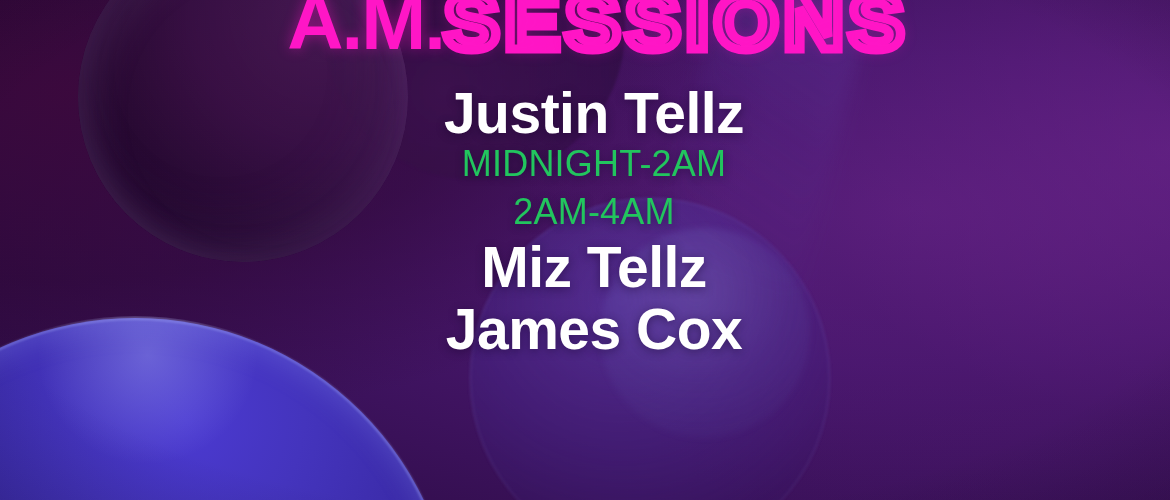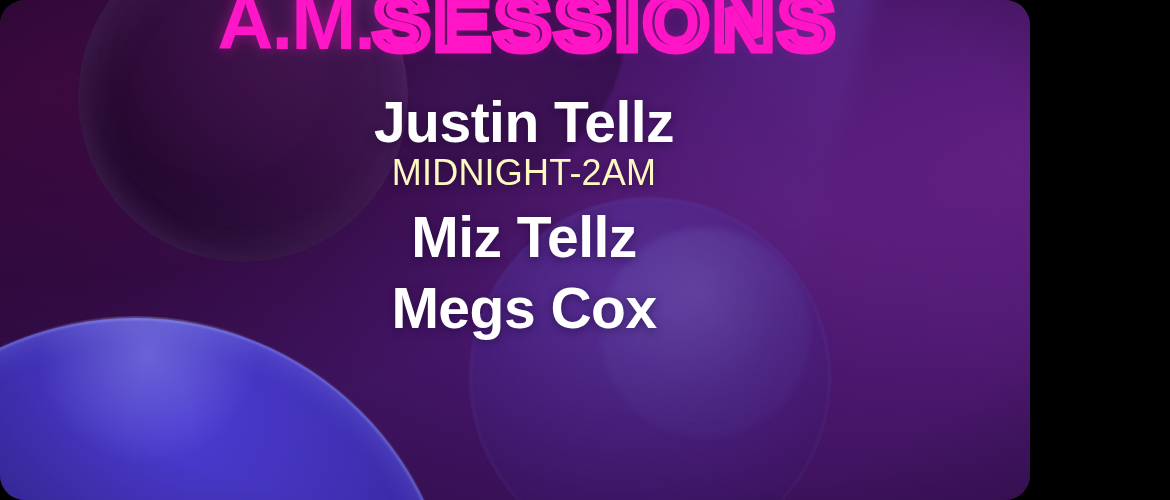--- a/index.html
+++ b/index.html
@@ -2,26 +2,25 @@
 <html><head>
 <meta charset="utf-8">
 <style>
   html, body {
     margin: 0;
     padding: 0;
     background: #000;
   }
   #poster {
     position: relative;
-    width: 1030px;
+    width: 1170px;
     height: 500px;
     overflow: hidden;
     background: #2a0f3f;
     font-family: "Liberation Sans", sans-serif;
-    border-radius: 25px;
     -webkit-font-smoothing: antialiased;
   }
 
   
   .bg-base {
     position: absolute;
     inset: 0;
     background:
       radial-gradient(120% 110% at 78% 42%, #5a1f7d 0%, #4a1870 28%, #3a1159 55%, #2c0b44 78%, #24082f 100%);
   }
@@ -214,36 +213,36 @@
     text-shadow: 0 0 16px rgba(255,22,198,0.40);
   }
 
   .lineup {
     position: absolute;
     top: 80px;
     left: 0;
     right: 0;
     padding-left: 18px;
   }
-  .act { margin: 13px; }
+  .act { margin: 4px; }
   .act-name {
     font-family: "Liberation Sans", sans-serif;
     font-weight: 700;
     font-size: 57px;
     line-height: 1.02;
     color: #ffffff;
     letter-spacing: -0.5px;
     text-shadow: 0 2px 10px rgba(20,0,40,0.45);
   }
   .act-time {
     font-family: "Liberation Sans", sans-serif;
     font-weight: 400;
     font-size: 36px;
     line-height: 1.22;
-    color: #fef9c3;
+    color: #22c55e;
     letter-spacing: 0.2px;
     text-shadow: 0 2px 8px rgba(20,0,40,0.45);
   }
 </style>
 </head>
 <body>
 
 <div id="poster">
 
   <div class="bg-base"></div>
@@ -274,25 +273,26 @@
     </div>
 
     <div class="lineup">
 
       <div class="act">
         <div class="act-name">Justin Tellz</div>
         <div class="act-time">MIDNIGHT-2AM</div>
       </div>
 
       <div class="act">
+        <div class="act-time">2AM-4AM</div>
       </div>
 
       <div class="act">
         <div class="act-name">Miz Tellz</div>
       </div>
 
       <div class="act">
-        <div class="act-name">Megs Cox</div>
+        <div class="act-name">James Cox</div>
       </div>
 
     </div>
   </div>
 </div>
 
 </body></html>

